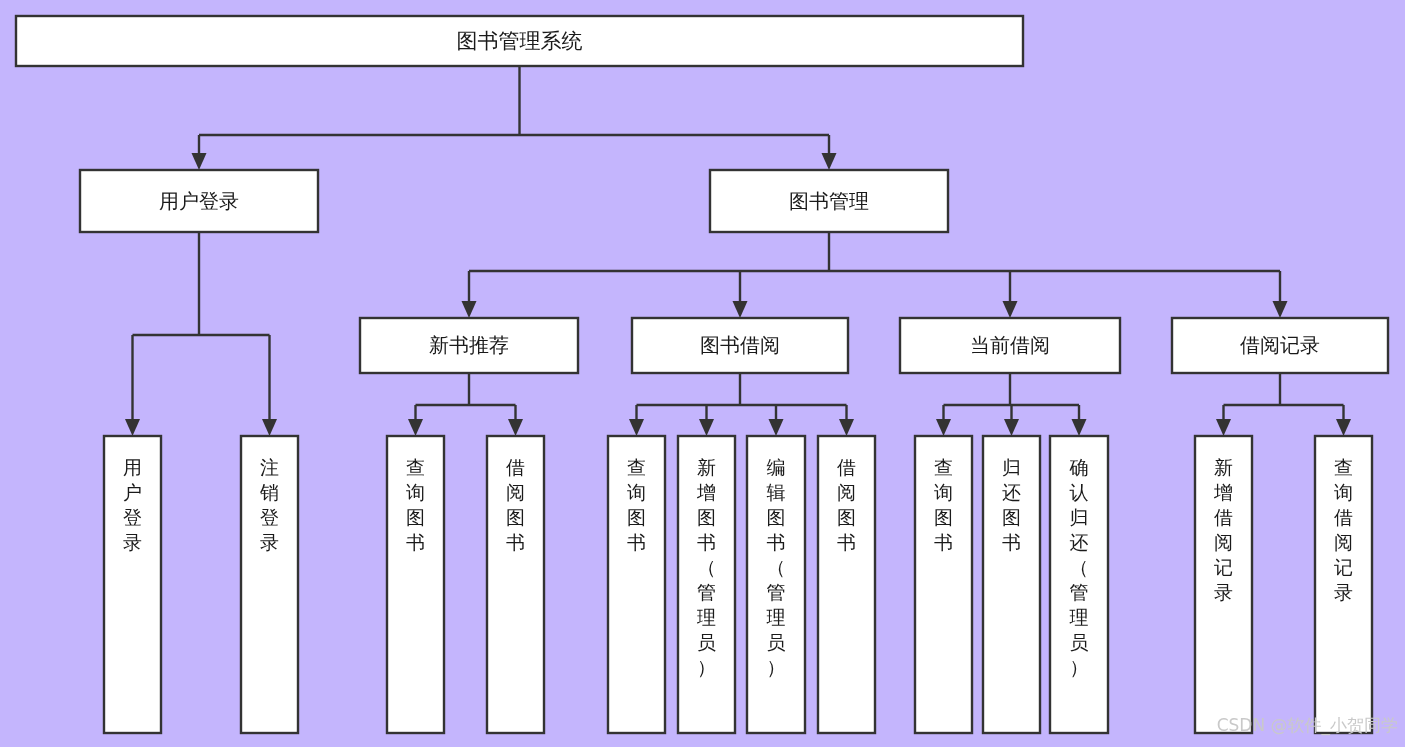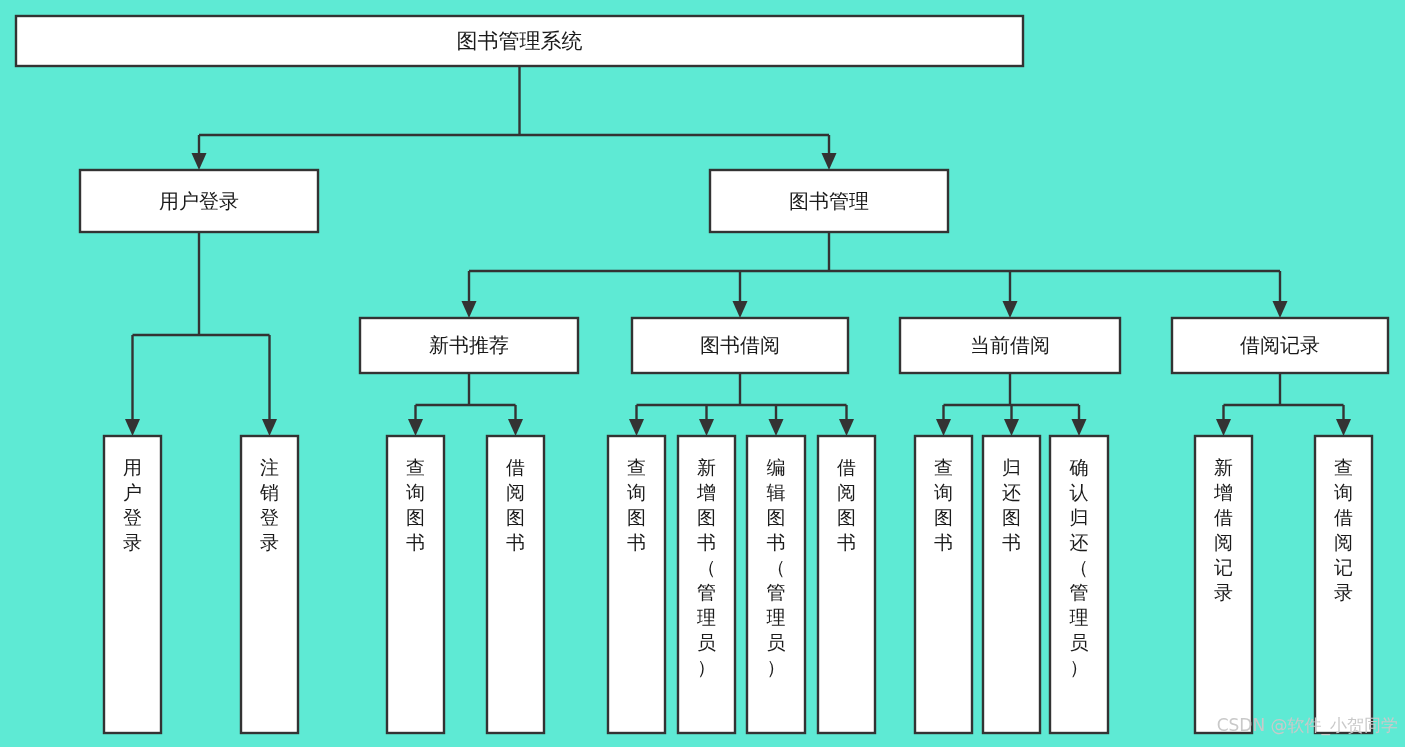--- a/index.html
+++ b/index.html
@@ -8,21 +8,21 @@
     padding: 0;
     background: #ffffff;
   }
   body {
     font-family: "DejaVu Sans", "Liberation Sans", sans-serif;
   }
   #diagram-root {
     position: relative;
     width: 1405px;
     height: 747px;
-    background: #5eead4;
+    background: #c4b5fd;
     overflow: hidden;
     text-align: center;
   }
   svg.diagram-canvas {
     position: absolute;
     left: 0;
     top: 0;
     width: 1405px;
     height: 747px;
     display: block;

